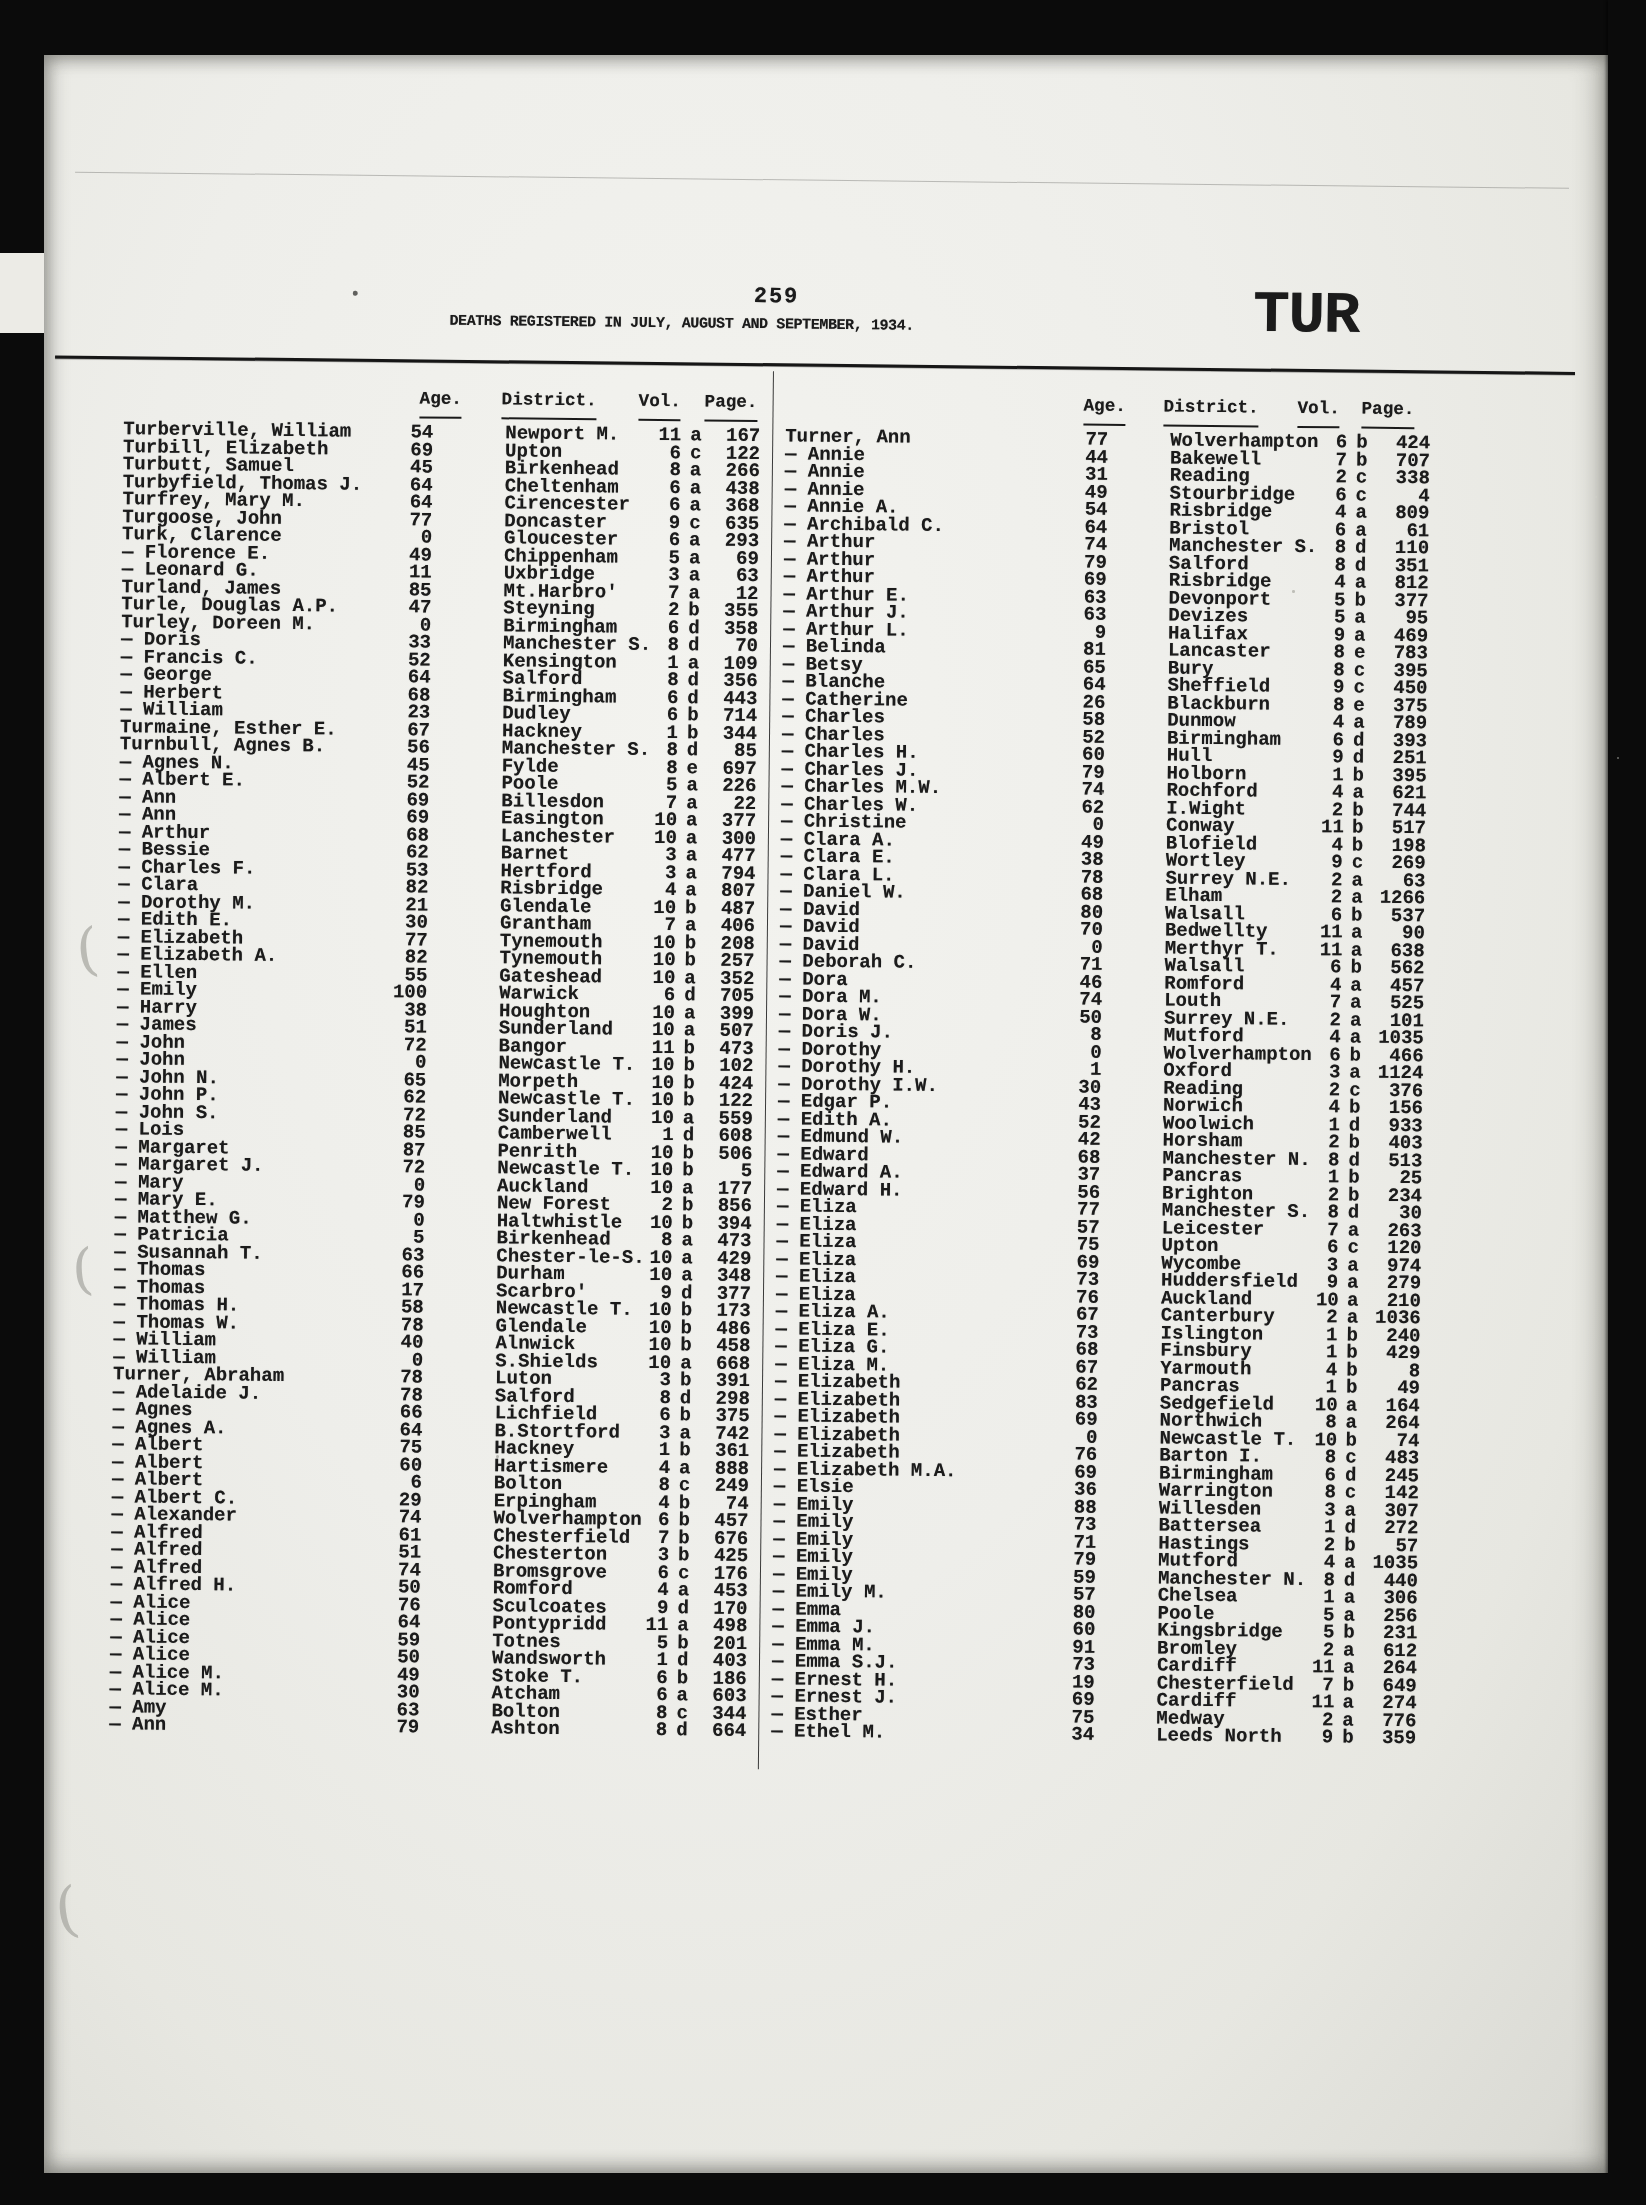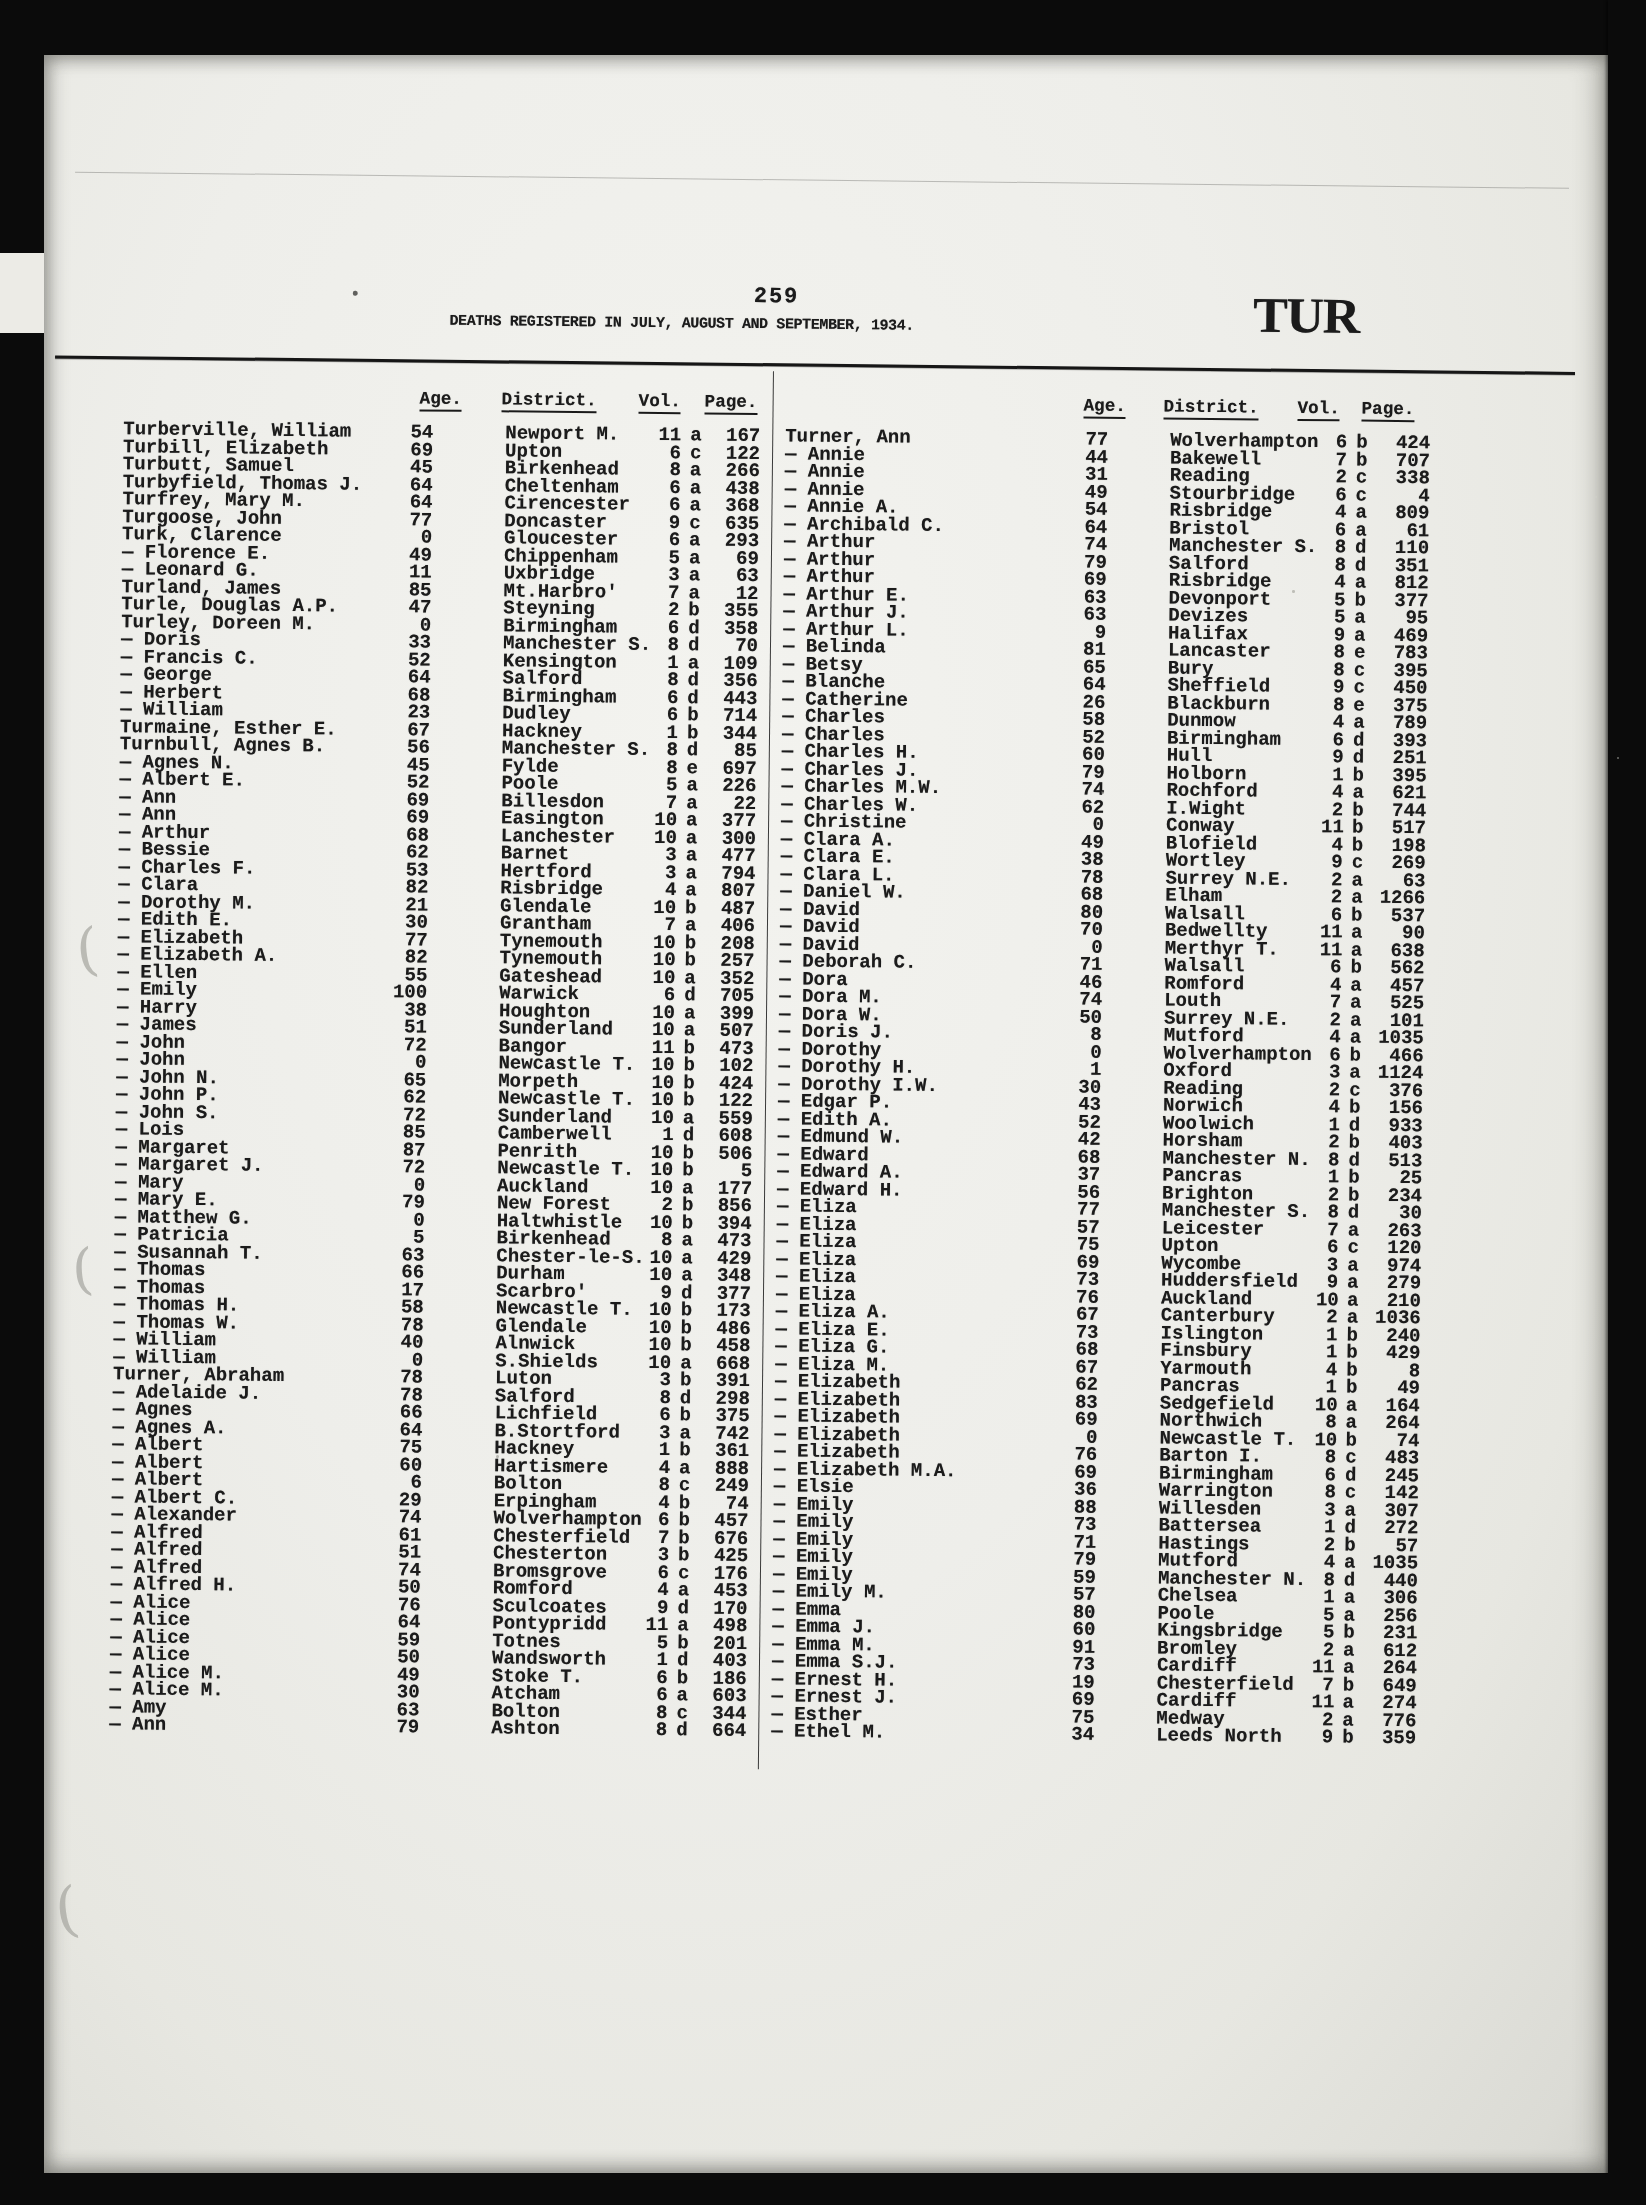--- a/index.html
+++ b/index.html
@@ -24,30 +24,30 @@
   
   .content{
     position:absolute;left:0;top:0;width:1647px;height:2205px;
     transform:rotate(0.62deg);transform-origin:104px 365px;
     color:#1b1b1b;font-weight:bold;
   }
   .content .txt{position:absolute;white-space:nowrap;text-shadow:0 0 0.7px rgba(25,25,25,.55);}
   .page-number{left:753px;top:277px;font-size:22px;letter-spacing:2px;}
   .doc-title{left:449px;top:309px;font-size:15px;letter-spacing:-0.4px;}
   .corner-tag{
-    left:1250px;top:277px;width:111px;text-align:center;font-size:52px;line-height:52px;
-    font-family:Liberation Serif, serif;font-weight:bold;letter-spacing:-1.3px;
+    left:1250px;top:277px;width:111px;text-align:center;font-size:61px;line-height:52px;
+    font-family:Liberation Mono, monospace;font-weight:bold;letter-spacing:-1.3px;
     transform:scaleY(.96);text-shadow:0 0 1.3px rgba(15,15,15,.6);
   }
   .faint-line{position:absolute;left:73px;top:172px;width:1494px;height:1.3px;background:#8d8d88;opacity:.55;}
   .main-rule{position:absolute;left:55px;top:356px;width:1520px;height:3.3px;background:#161616;box-shadow:0 0.7px 0.7px rgba(0,0,0,.4);}
   .col-divider{position:absolute;left:773px;top:364px;width:1.3px;height:1398px;background:#262626;opacity:.9;}
   
   .hdr{position:absolute;top:385px;font-size:17.6px;}
-  .hdr span{border-bottom:2.6px solid #1a1a1a;padding-bottom:1px;}
+  .hdr span{border-bottom:2.6px solid #1a1a1a;padding-bottom:8px;}
   
   .rows{position:absolute;top:421px;font-size:19px;}
   .rows-left{left:124px;width:636px;}
   .rows-right{left:786px;width:645px;}
   .row{display:grid;height:17.5px;line-height:17.5px;}
   .rows-left  .row{grid-template-columns:271px 39px 72px 138px 38px 31px 48px;}
   .rows-right .row{grid-template-columns:261px 62px 62px 155px 22px 29px 54px;}
   .cell{white-space:nowrap;overflow:visible;text-shadow:0 0 0.7px rgba(25,25,25,.5);}
   .cell.age,.cell.volnum,.cell.pageno{text-align:right;}
   .cell.volletter{text-align:left;padding-left:9px;}

